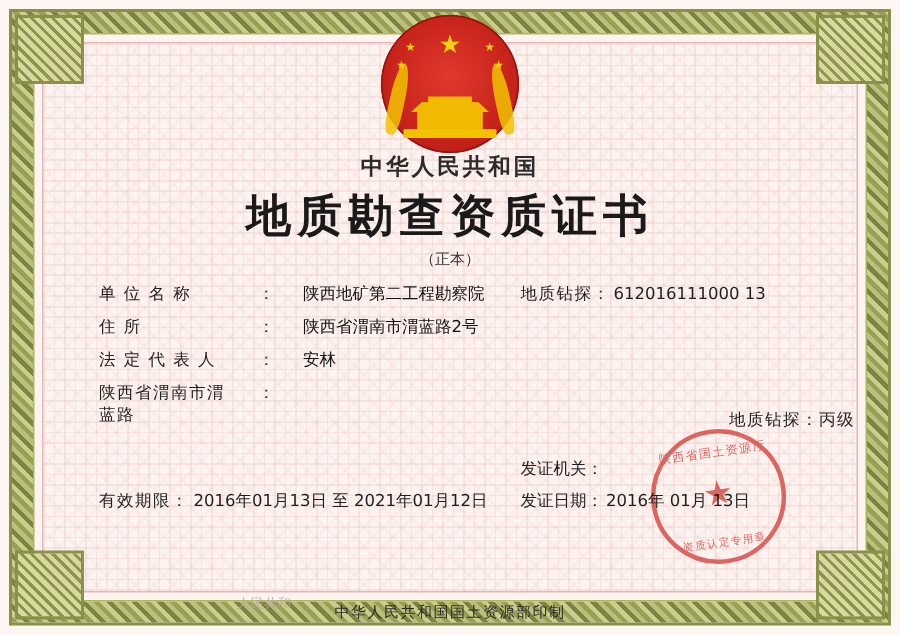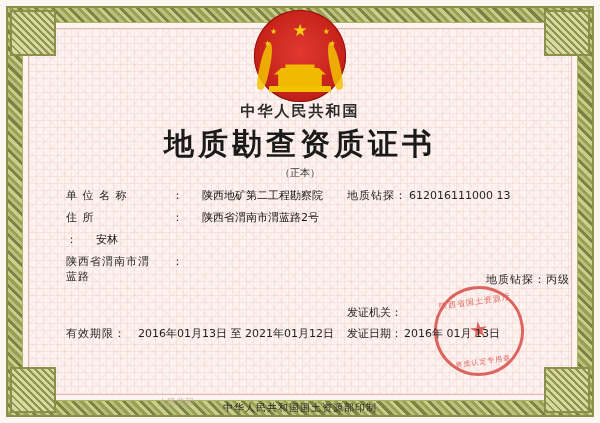--- a/index.html
+++ b/index.html
@@ -284,21 +284,21 @@
   
   .bottom-left {
     position: absolute;
     left: 36px;
     bottom: 52px;
     font-size: 11px;
     color: #1f1f1f;
   }
   .bottom-left .bl-row { display: flex; align-items: baseline; }
   .bottom-left .bl-label { letter-spacing: 1px; }
-  .bottom-left .bl-value { margin-left: 12px; }
+  .bottom-left .bl-value { margin-left: 3px; }
 
   .bottom-right {
     position: absolute;
     right: 8px;
     bottom: 46px;
     width: 215px;
     font-size: 11px;
     color: #1f1f1f;
   }
   .bottom-right .br-row { display: flex; align-items: flex-start; margin-bottom: 6px; }
@@ -374,20 +374,21 @@
         <span class="field-label">单 位 名 称</span>
         <span class="field-colon">：</span>
         <span class="field-value">陕西地矿第二工程勘察院</span>
       </div>
       <div class="field-row">
         <span class="field-label">住        所</span>
         <span class="field-colon">：</span>
         <span class="field-value">陕西省渭南市渭蓝路2号</span>
       </div>
       <div class="field-row">
+        <span class="field-label">法 定 代 表 人</span>
         <span class="field-colon">：</span>
         <span class="field-value">安林</span>
       </div>
       <div class="field-row">
         <span class="field-label">陕西省渭南市渭蓝路</span>
         <span class="field-colon">：</span>
         <span class="field-value"></span>
       </div>
     </div>
 

